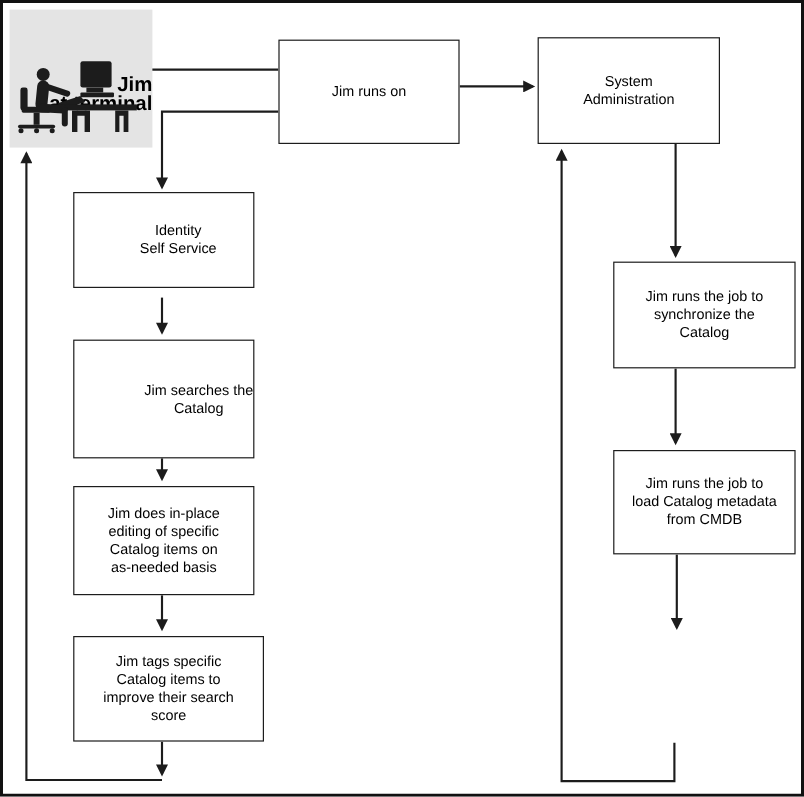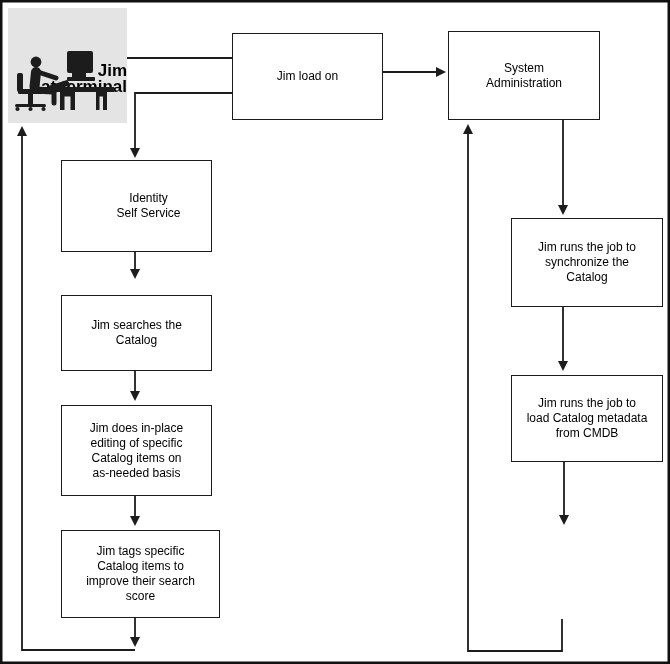--- a/index.html
+++ b/index.html
@@ -38,22 +38,22 @@
     font-weight:bold;
     font-size:17px;line-height:16px;
     white-space:pre-line;
     color:#000000;
     margin-top:48px;
   }
   .terminal svg.picto{position:absolute;left:4px;top:40px;}
   
   .n-logon   {left:232px;top:33px; width:151px;height:87px;}
   .n-sysadmin{left:448px;top:31px; width:152px;height:89px;}
-  .n-identity{left:61px; top:160px;width:151px;height:92px;padding-left:24px;}
-  .n-search  {left:61px; top:295px;width:151px;height:76px;}
+  .n-identity{left:61px; top:160px;width:151px;height:80px;padding-left:24px;}
+  .n-search  {left:61px; top:283px;width:151px;height:99px;justify-content:flex-end;}
   .n-edit    {left:61px; top:405px;width:151px;height:91px;}
   .n-tag     {left:61px; top:530px;width:159px;height:88px;}
   .n-sync    {left:511px;top:218px;width:152px;height:89px;}
   .n-load    {left:511px;top:375px;width:152px;height:87px;}
   .n-extend  {left:511px;top:529px;width:152px;height:90px;}
 </style>
 </head>
 <body>
 
 <div class="canvas">
@@ -109,21 +109,21 @@
         <rect x="16" y="46" width="5" height="10"></rect>
         <rect x="3" y="56" width="31" height="3" rx="1.5"></rect>
         <circle cx="5.5" cy="61" r="2.1"></circle>
         <circle cx="18.5" cy="61" r="2.1"></circle>
         <circle cx="31.5" cy="61" r="2.1"></circle>
       </g>
     </svg>
   </div>
 
   <div class="box n-logon">
-    <span class="lbl">Jim load on</span>
+    <span class="lbl">Jim runs on</span>
   </div>
   <div class="box n-sysadmin">
     <span class="lbl">System
 Administration</span>
   </div>
   <div class="box n-identity">
     <span class="lbl">Identity
 Self Service</span>
   </div>
   <div class="box n-search">

